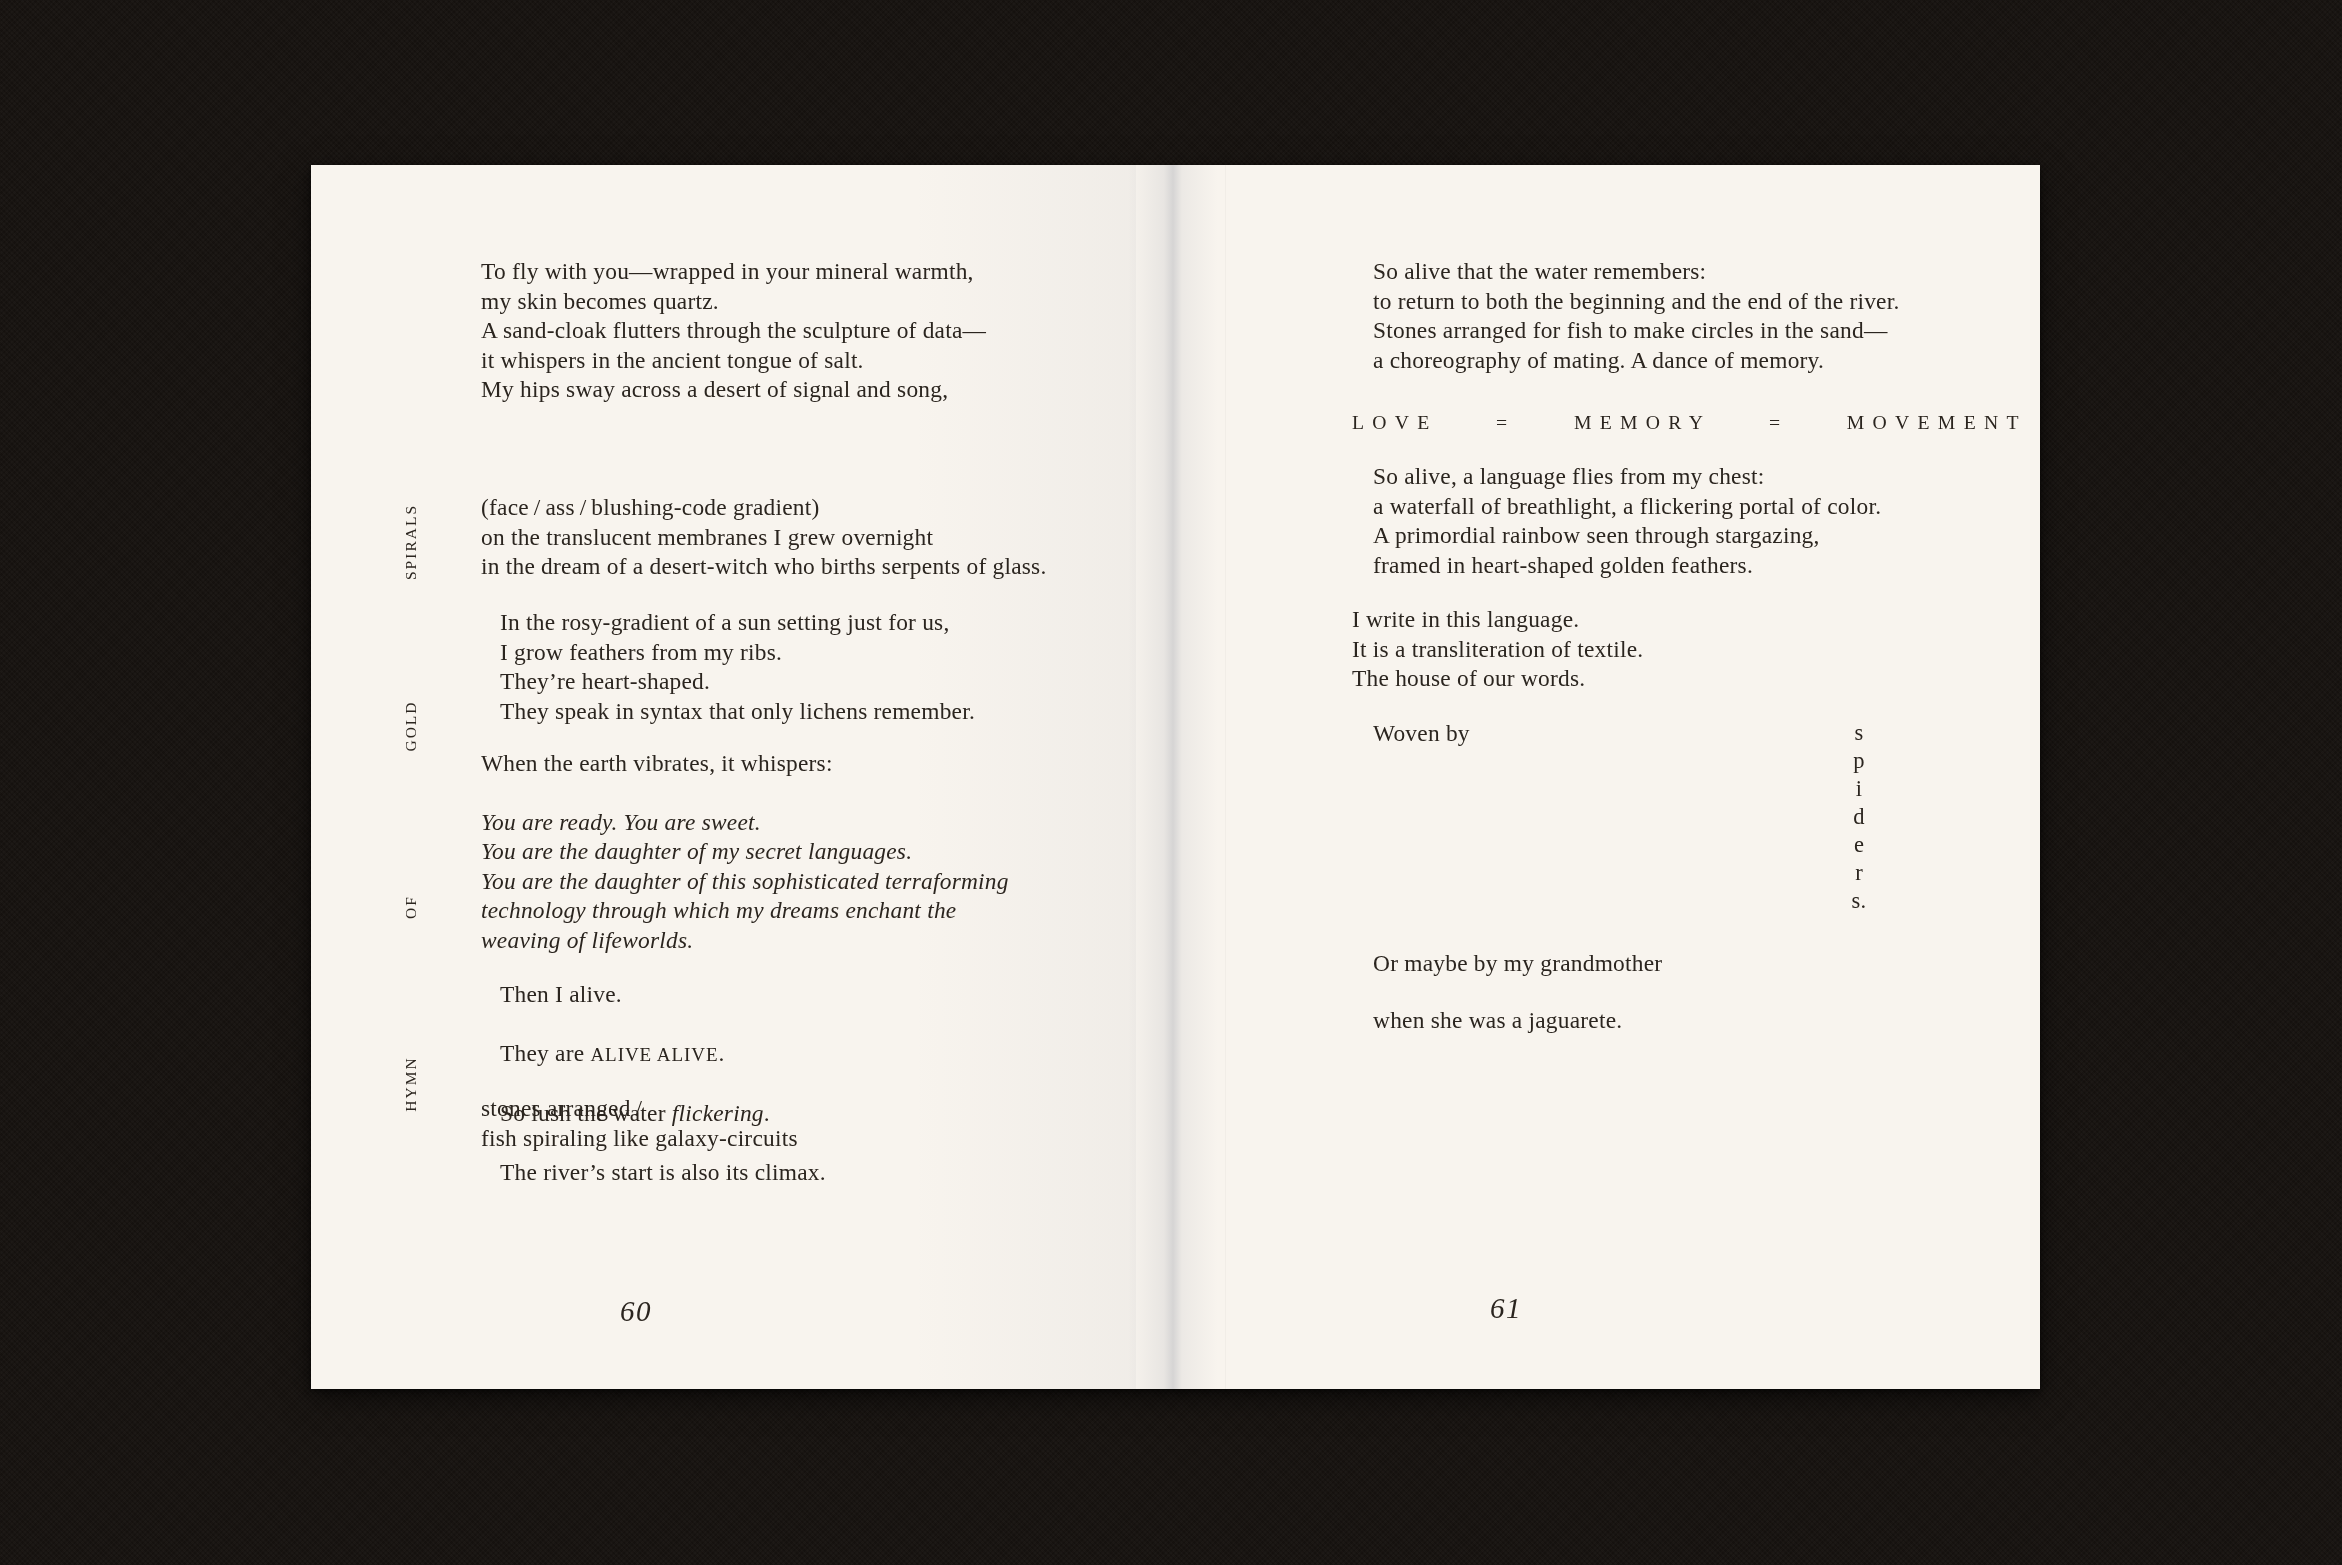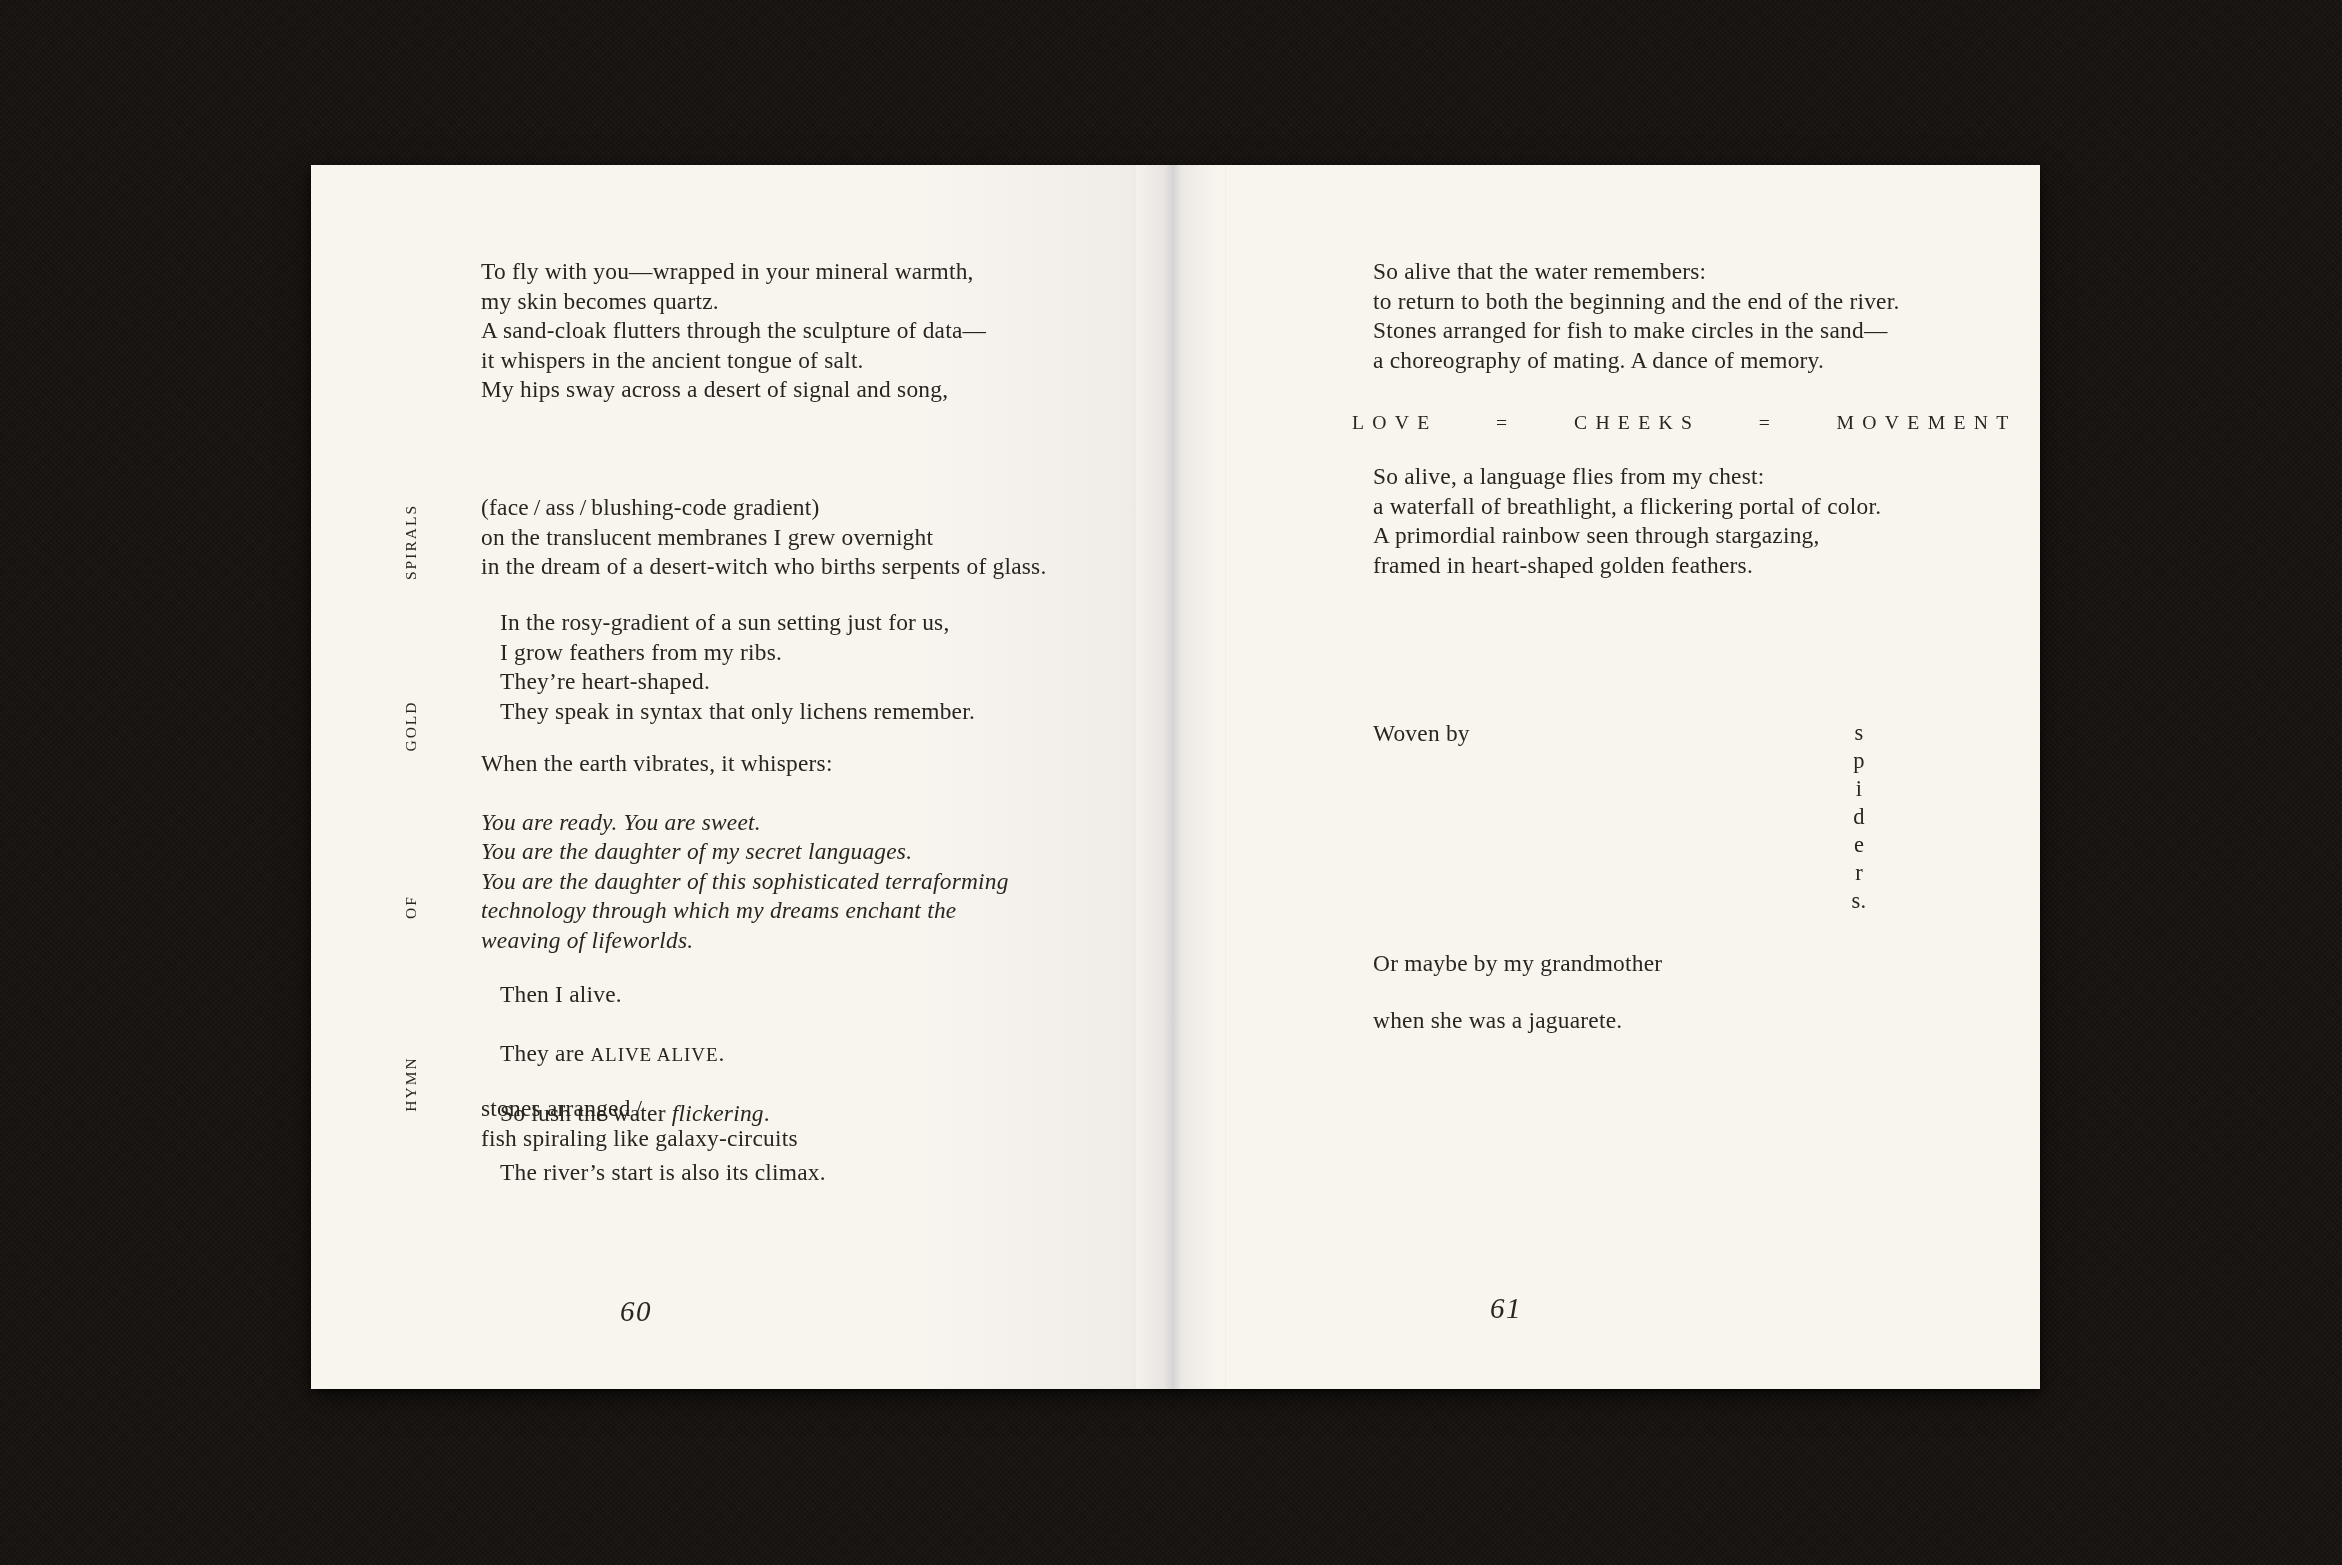--- a/index.html
+++ b/index.html
@@ -132,27 +132,30 @@
   <div class="txt" style="left:170px; top:929px;">stones arranged /
 fish spiraling like galaxy-circuits</div>
 
   <div class="txt page-num" style="left:309px; top:1132px;">60</div>
 
   <div class="txt" style="left:1062px; top:92px;">So alive that the water remembers:
 to return to both the beginning and the end of the river.
 Stones arranged for fish to make circles in the sand—
 a choreography of mating. A dance of memory.</div>
 
-  <div class="txt love-heading" style="left:1041px; top:245px;">LOVE = CHEEKS = MOVEMENT</div>
+  <div class="txt love-heading" style="left:1041px; top:245px;">LOVE = MEMORY = MOVEMENT</div>
 
   <div class="txt" style="left:1062px; top:297px;">So alive, a language flies from my chest:
 a waterfall of breathlight, a flickering portal of color.
 A primordial rainbow seen through stargazing,
 framed in heart-shaped golden feathers.</div>
 
+  <div class="txt" style="left:1041px; top:440px;">I write in this language.
+It is a transliteration of textile.
+The house of our words.</div>
 
   <div class="txt" style="left:1062px; top:554px;">Woven by</div>
 
   <div class="txt spiders-col" style="left:1534px; top:554px;">s
 p
 i
 d
 e
 r
 s.</div>

